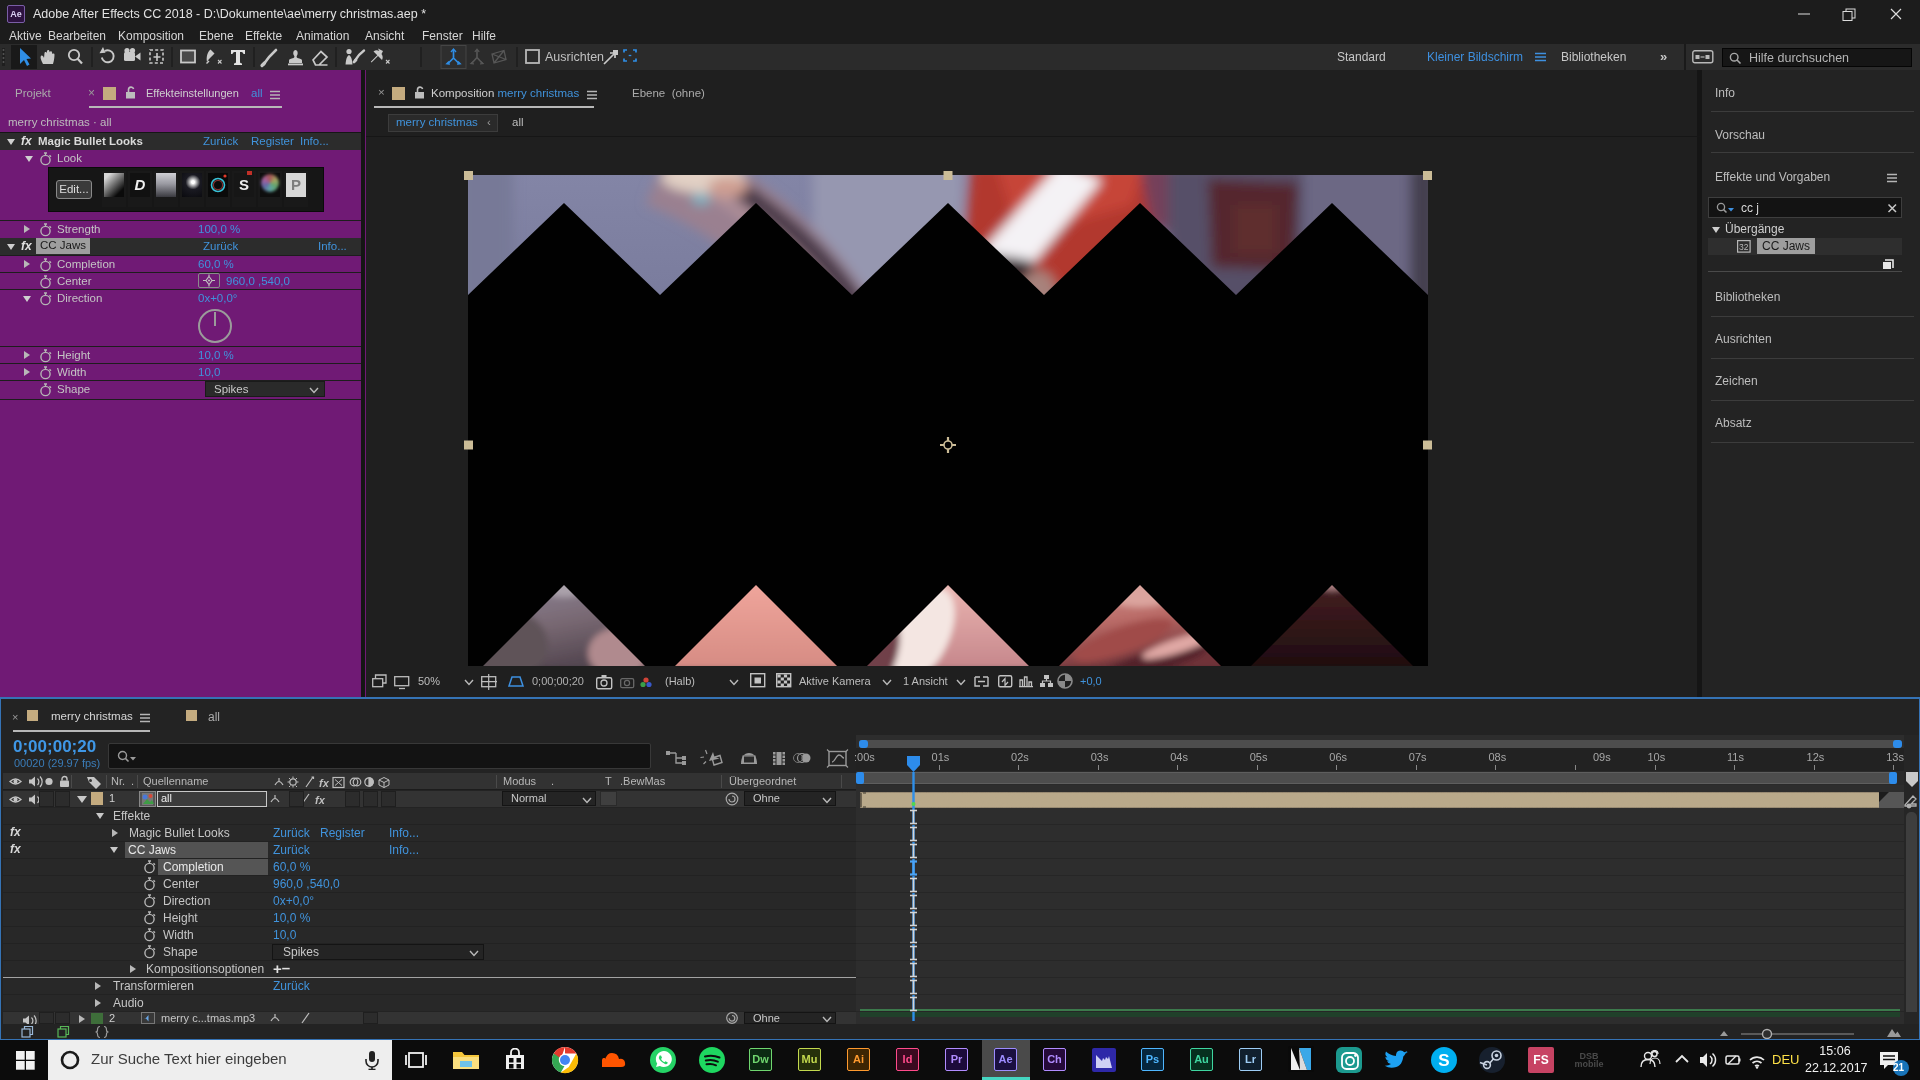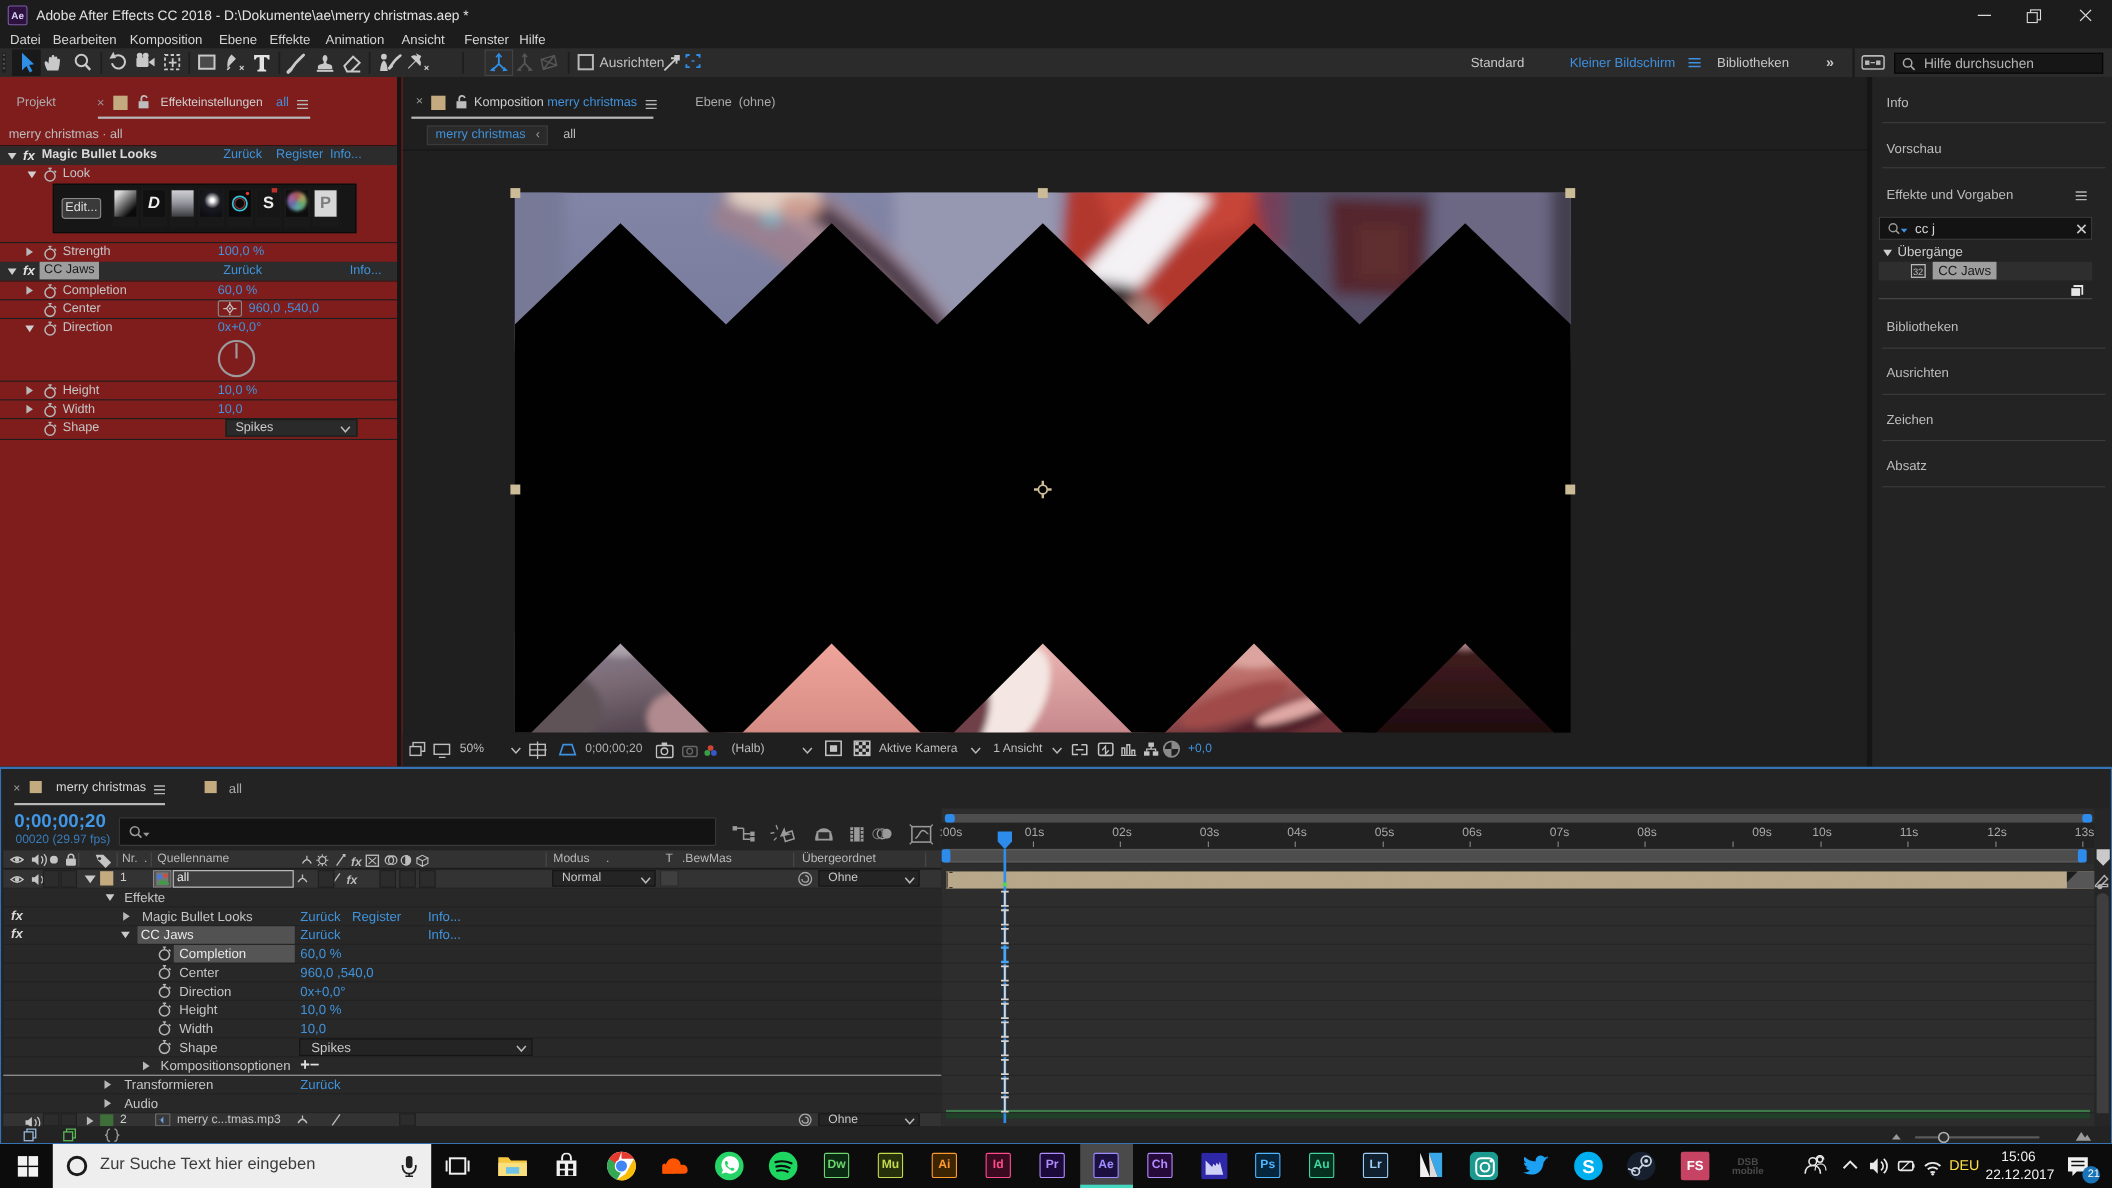--- a/index.html
+++ b/index.html
@@ -22,21 +22,21 @@
 
   <svg class="abs" style="left:1780px;top:0;" width="140" height="28">
     <line x1="18" y1="14" x2="30" y2="14" stroke="#dcdcdc" stroke-width="1"></line>
     <rect x="66" y="9" width="9" height="9" fill="none" stroke="#dcdcdc" stroke-width="1"></rect>
     <rect x="63" y="11.5" width="9" height="9" fill="#1c1c1c" stroke="#dcdcdc" stroke-width="1"></rect>
     <path d="M111 9 L121 19 M121 9 L111 19" stroke="#dcdcdc" stroke-width="1.2"></path>
   </svg>
 </div>
 
 <div class="abs" style="left:0;top:28px;width:1920px;height:16px;background:#1c1c1c;color:#d6d6d6;font-size:12px;">
-  <span class="abs" style="left:9px;top:1px;">Datei</span>
+  <span class="abs" style="left:9px;top:1px;">Aktive</span>
   <span class="abs" style="left:48px;top:1px;">Bearbeiten</span>
   <span class="abs" style="left:118px;top:1px;">Komposition</span>
   <span class="abs" style="left:199px;top:1px;">Ebene</span>
   <span class="abs" style="left:245px;top:1px;">Effekte</span>
   <span class="abs" style="left:296px;top:1px;">Animation</span>
   <span class="abs" style="left:365px;top:1px;">Ansicht</span>
   <span class="abs" style="left:422px;top:1px;">Fenster</span>
   <span class="abs" style="left:472px;top:1px;">Hilfe</span>
 </div>
 
@@ -138,21 +138,21 @@
   </svg>
   <div class="abs" style="left:1722px;top:4px;width:190px;height:19px;background:#161616;border:1px solid #050505;">
     <svg class="abs" style="left:6px;top:3px;" width="13" height="13">
       <circle cx="5.2" cy="5.2" r="3.8" fill="none" stroke="#a8a8a8" stroke-width="1.4"></circle>
       <line x1="8" y1="8" x2="11.5" y2="11.5" stroke="#a8a8a8" stroke-width="1.6"></line>
     </svg>
     <span class="abs" style="left:26px;top:2px;color:#b4b4b4;font-size:12.5px;">Hilfe durchsuchen</span>
   </div>
 </div>
 
-<div class="abs" id="leftpanel" style="left:0;top:70px;width:396px;height:627px;background:#7f1d1d;font-size:11.5px;">
+<div class="abs" id="leftpanel" style="left:0;top:70px;width:396px;height:627px;background:#701a75;font-size:11.5px;">
 
   <div class="abs" style="left:15px;top:17px;color:#ababab;">Projekt</div>
   <div class="abs" style="left:88px;top:16px;color:#9a9a9a;font-size:12px;">×</div>
   <div class="abs" style="left:103px;top:17px;width:13px;height:13px;background:#c4ab7f;"></div>
   <svg class="abs" style="left:124px;top:15px;" width="13" height="15">
     <rect x="2" y="7" width="9" height="6.5" fill="#bdbdbd"></rect>
     <path d="M4.5 7 V4.5 A2.6 2.6 0 0 1 9.6 4" fill="none" stroke="#bdbdbd" stroke-width="1.6"></path>
   </svg>
   <div class="abs" style="left:146px;top:17px;color:#cfcfcf;font-size:11px;">Effekteinstellungen</div>
   <div class="abs blue" style="left:251px;top:17px;font-size:11.5px;">all</div>
@@ -1120,16 +1120,16 @@
     </g>
     <path d="M112 10 a10 10 0 0 1 14 0 M114.5 13 a7 7 0 0 1 9 0 M117 16 a3.8 3.8 0 0 1 4 0" stroke-width="1.7"></path>
     <circle cx="119" cy="17.5" r="1.2" fill="#e8e8e8" stroke="none"></circle>
   </svg>
   <span class="abs" style="left:1772px;top:12px;color:#fde047;font-size:13px;">DEU</span>
   <div class="abs" style="left:1805px;top:3px;width:60px;text-align:center;color:#f0f0f0;font-size:12.5px;line-height:16.5px;">15:06<br>22.12.2017</div>
   <svg class="abs" style="left:1878px;top:10px;" width="26" height="22">
     <path d="M2 2 h18 v13 h-10 l-4 4 v-4 h-4 Z" fill="#f0f0f0"></path>
     <path d="M5 6 h12 M5 9.5 h12" stroke="#0c0c0c" stroke-width="1.4"></path>
   </svg>
-  <div class="abs" style="left:1893px;top:20px;width:16px;height:16px;border-radius:50%;background:#1873b8;color:#fff;font-size:10px;text-align:right;line-height:16px;">21</div>
+  <div class="abs" style="left:1893px;top:20px;width:16px;height:16px;border-radius:50%;background:#1873b8;color:#fff;font-size:10px;text-align:left;line-height:16px;font-weight:bold;">21</div>
 </div>
 
 </div>
 
 </body></html>

